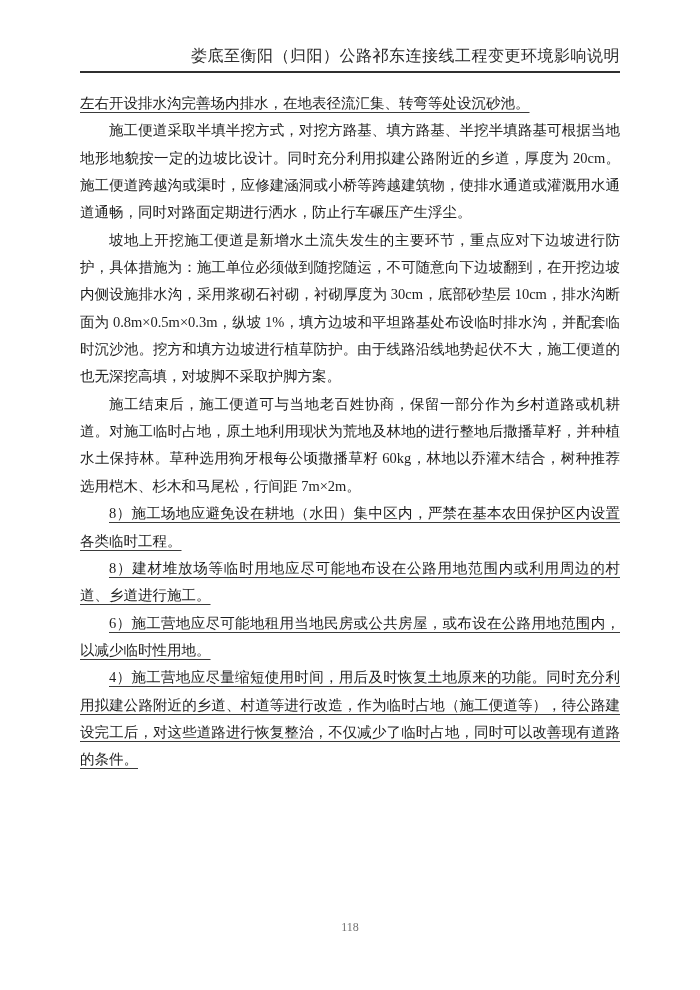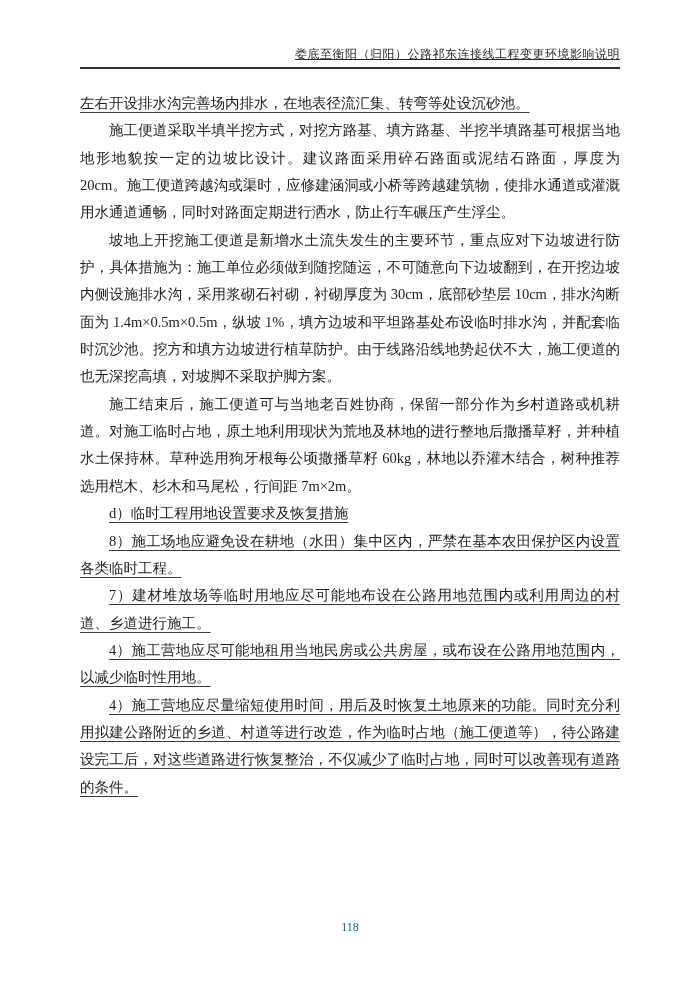--- a/index.html
+++ b/index.html
@@ -17,25 +17,24 @@
     overflow: hidden;
   }
   .header {
     position: absolute;
     top: 46px;
     left: 80px;
     width: 540px;
   }
   .running-title {
     text-align: right;
-    font-size: 12px;
+    font-size: 16px;
     letter-spacing: 0.5px;
     color: #2a2a2a;
     padding-bottom: 4px;
-    text-decoration: underline;
   }
   .header-rule {
     border-top: 2px solid #2f2f2f;
     height: 0;
   }
   .body {
     position: absolute;
     top: 90px;
     left: 80px;
     width: 540px;
@@ -55,42 +54,41 @@
     text-decoration-color: #3a3a3a;
     text-underline-offset: 4px;
   }
   .footer {
     position: absolute;
     top: 920px;
     left: 0;
     width: 700px;
     text-align: center;
     font-size: 12px;
-    color: #0369a1;
+    color: #737373;
   }
 </style>
 </head>
 <body>
 
 <div class="page">
 
   <div class="header">
     <div class="running-title">娄底至衡阳（归阳）公路祁东连接线工程变更环境影响说明</div>
     <div class="header-rule"></div>
   </div>
 
   <div class="body">
     <p class="u">左右开设排水沟完善场内排水，在地表径流汇集、转弯等处设沉砂池。</p>
-    <p class="ind">施工便道采取半填半挖方式，对挖方路基、填方路基、半挖半填路基可根据当地地形地貌按一定的边坡比设计。建议路面采用碎石路面或泥结石路面，厚度为 20cm。施工便道跨越沟或渠时，应修建涵洞或小桥等跨越建筑物，使排水通道或灌溉用水通道通畅，同时对路面定期进行洒水，防止行车碾压产生浮尘。</p>
-    <p class="ind">坡地上开挖施工便道是新增水土流失发生的主要环节，重点应对下边坡进行防护，具体措施为：施工单位必须做到随挖随运，不可随意向下边坡翻到，在开挖边坡内侧设施排水沟，采用浆砌石衬砌，衬砌厚度为 30cm，底部砂垫层 10cm，排水沟断面为 1.4m×0.5m×0.5m，纵坡 1%，填方边坡和平坦路基处布设临时排水沟，并配套临时沉沙池。挖方和填方边坡进行植草防护。由于线路沿线地势起伏不大，施工便道的也无深挖高填，对坡脚不采取护脚方案。</p>
+    <p class="ind">施工便道采取半填半挖方式，对挖方路基、填方路基、半挖半填路基可根据当地地形地貌按一定的边坡比设计。同时充分利用拟建公路附近的乡道，厚度为 20cm。施工便道跨越沟或渠时，应修建涵洞或小桥等跨越建筑物，使排水通道或灌溉用水通道通畅，同时对路面定期进行洒水，防止行车碾压产生浮尘。</p>
+    <p class="ind">坡地上开挖施工便道是新增水土流失发生的主要环节，重点应对下边坡进行防护，具体措施为：施工单位必须做到随挖随运，不可随意向下边坡翻到，在开挖边坡内侧设施排水沟，采用浆砌石衬砌，衬砌厚度为 30cm，底部砂垫层 10cm，排水沟断面为 0.8m×0.5m×0.3m，纵坡 1%，填方边坡和平坦路基处布设临时排水沟，并配套临时沉沙池。挖方和填方边坡进行植草防护。由于线路沿线地势起伏不大，施工便道的也无深挖高填，对坡脚不采取护脚方案。</p>
     <p class="ind">施工结束后，施工便道可与当地老百姓协商，保留一部分作为乡村道路或机耕道。对施工临时占地，原土地利用现状为荒地及林地的进行整地后撒播草籽，并种植水土保持林。草种选用狗牙根每公顷撒播草籽 60kg，林地以乔灌木结合，树种推荐选用桤木、杉木和马尾松，行间距 7m×2m。</p>
-    <p class="u ind">d）临时工程用地设置要求及恢复措施</p>
     <p class="u ind">8）施工场地应避免设在耕地（水田）集中区内，严禁在基本农田保护区内设置各类临时工程。</p>
-    <p class="u ind">7）建材堆放场等临时用地应尽可能地布设在公路用地范围内或利用周边的村道、乡道进行施工。</p>
-    <p class="u ind">4）施工营地应尽可能地租用当地民房或公共房屋，或布设在公路用地范围内，以减少临时性用地。</p>
+    <p class="u ind">8）建材堆放场等临时用地应尽可能地布设在公路用地范围内或利用周边的村道、乡道进行施工。</p>
+    <p class="u ind">6）施工营地应尽可能地租用当地民房或公共房屋，或布设在公路用地范围内，以减少临时性用地。</p>
     <p class="u ind">4）施工营地应尽量缩短使用时间，用后及时恢复土地原来的功能。同时充分利用拟建公路附近的乡道、村道等进行改造，作为临时占地（施工便道等），待公路建设完工后，对这些道路进行恢复整治，不仅减少了临时占地，同时可以改善现有道路的条件。</p>
   </div>
 
   <div class="footer">
     <span>118</span>
   </div>
 
 </div>
 
 </body></html>

